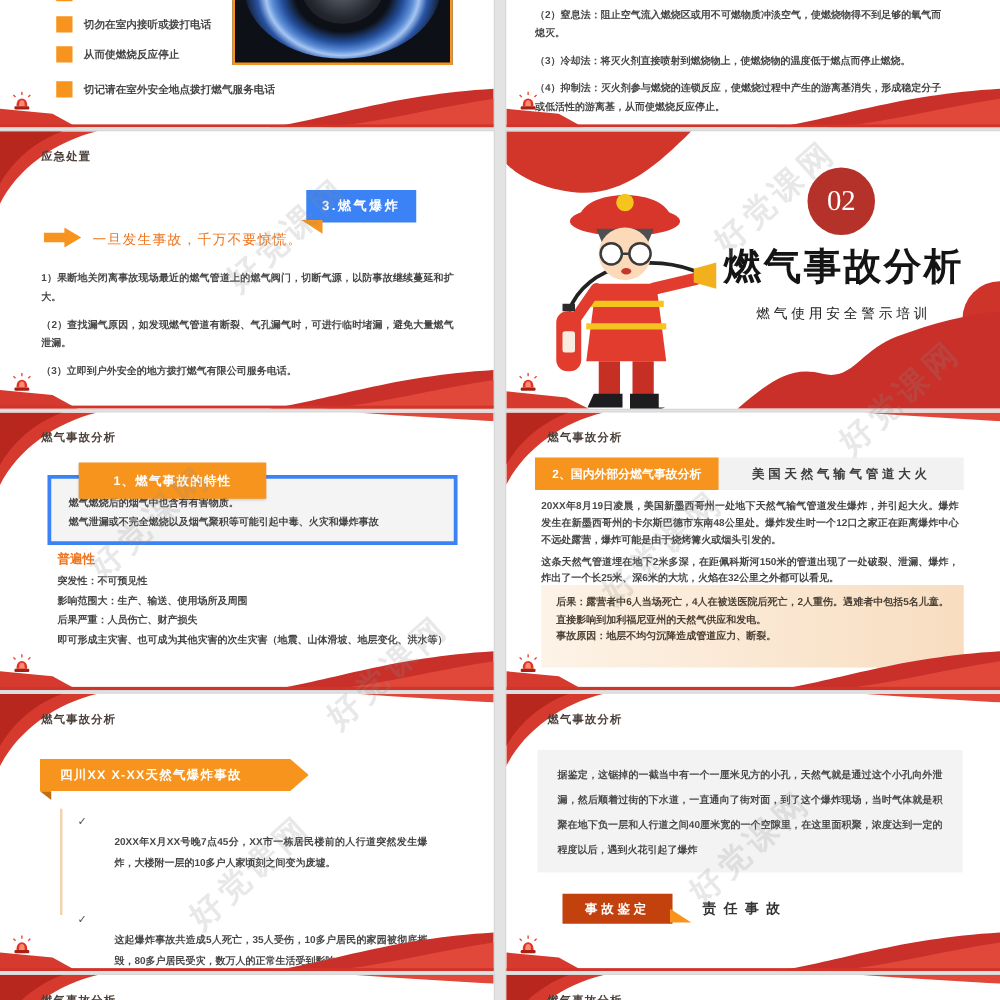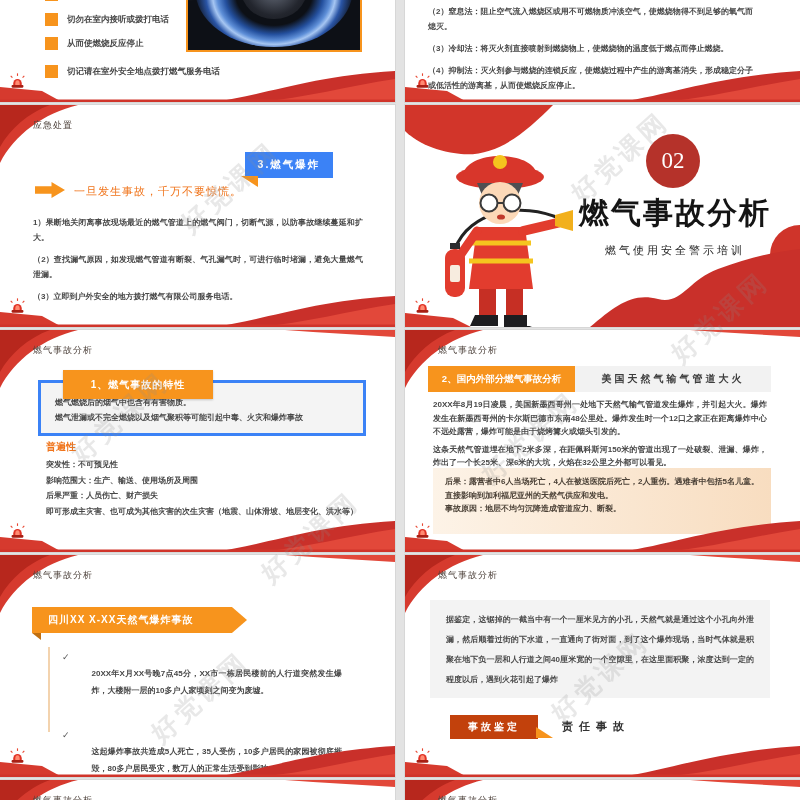--- a/index.html
+++ b/index.html
@@ -7,21 +7,21 @@
        font-family:"Liberation Sans","DejaVu Sans",sans-serif;}
   .slide{position:absolute;width:395px;height:222px;background:#fff;overflow:hidden;
          box-shadow:0 0 0 1px rgba(0,0,0,.05);}
   .c0{left:0}.c1{left:405px}
   .r1{top:-120px}.r2{top:105px}.r3{top:330px}.r4{top:555px}.r5{top:780px}
 
   .corner{position:absolute;top:0;left:0;pointer-events:none}
   .sliver{position:absolute;top:0;right:0;pointer-events:none}
   .bdecor{position:absolute;bottom:0;left:0;pointer-events:none}
   .siren{position:absolute;left:9px;bottom:13px;width:17px;height:16px}
-  .hdr{position:absolute;left:33px;top:14px;font-size:9px;font-weight:normal;color:#4c403a;letter-spacing:1px}
+  .hdr{position:absolute;left:33px;top:14px;font-size:9px;font-weight:bold;color:#4c403a;letter-spacing:1px}
 
   .btxt{font-size:8px;font-weight:bold;color:#474747;line-height:15px;text-align:justify}
   .btxt p{margin:0 0 7px 0}
 
   
   .tip{position:absolute;left:45px;display:flex;align-items:center;gap:9px}
   .tip-sq{width:13px;height:13px;background:#F7941D;flex:0 0 13px}
   .tip-lb{font-size:8.5px;font-weight:bold;color:#474747;white-space:nowrap}
   .stove{position:absolute;left:186px;top:40px;width:172px;height:128px;border:2px solid #F7941D;
          background:#0d1016;overflow:hidden}

